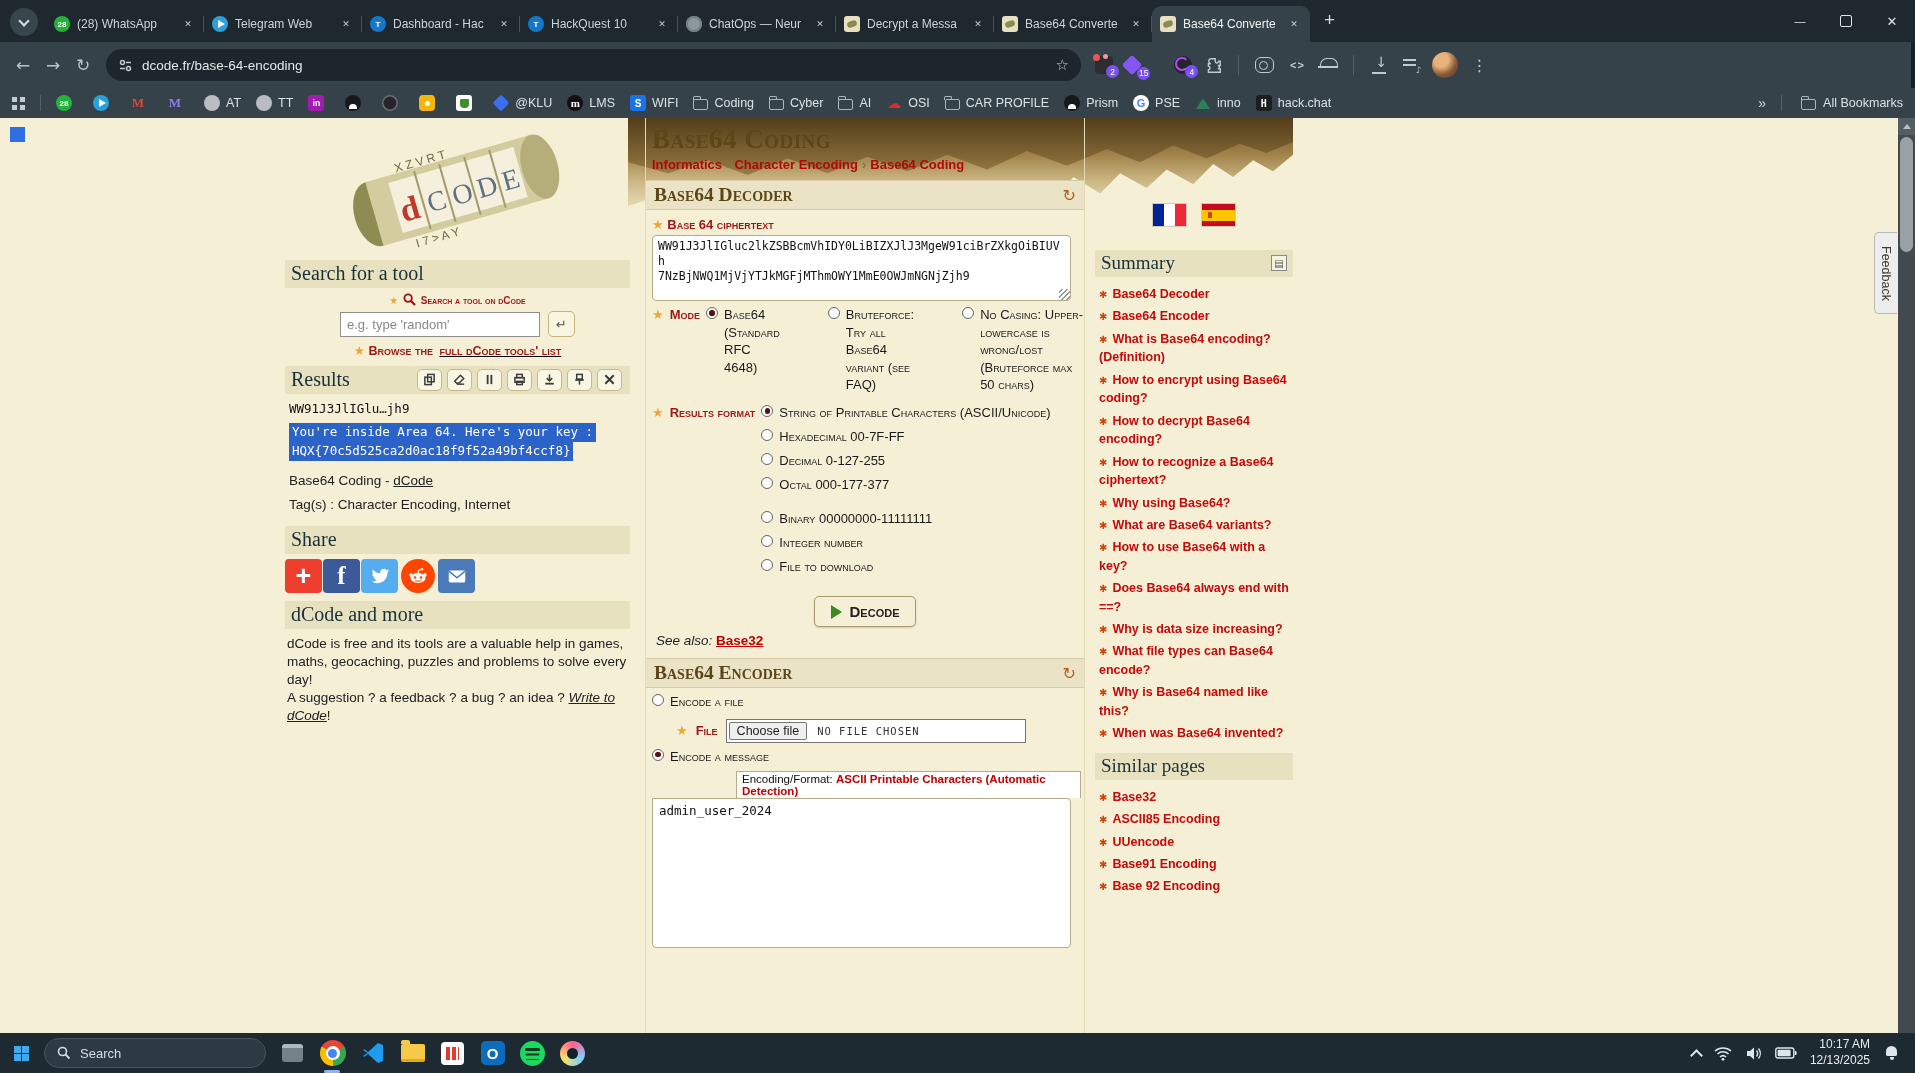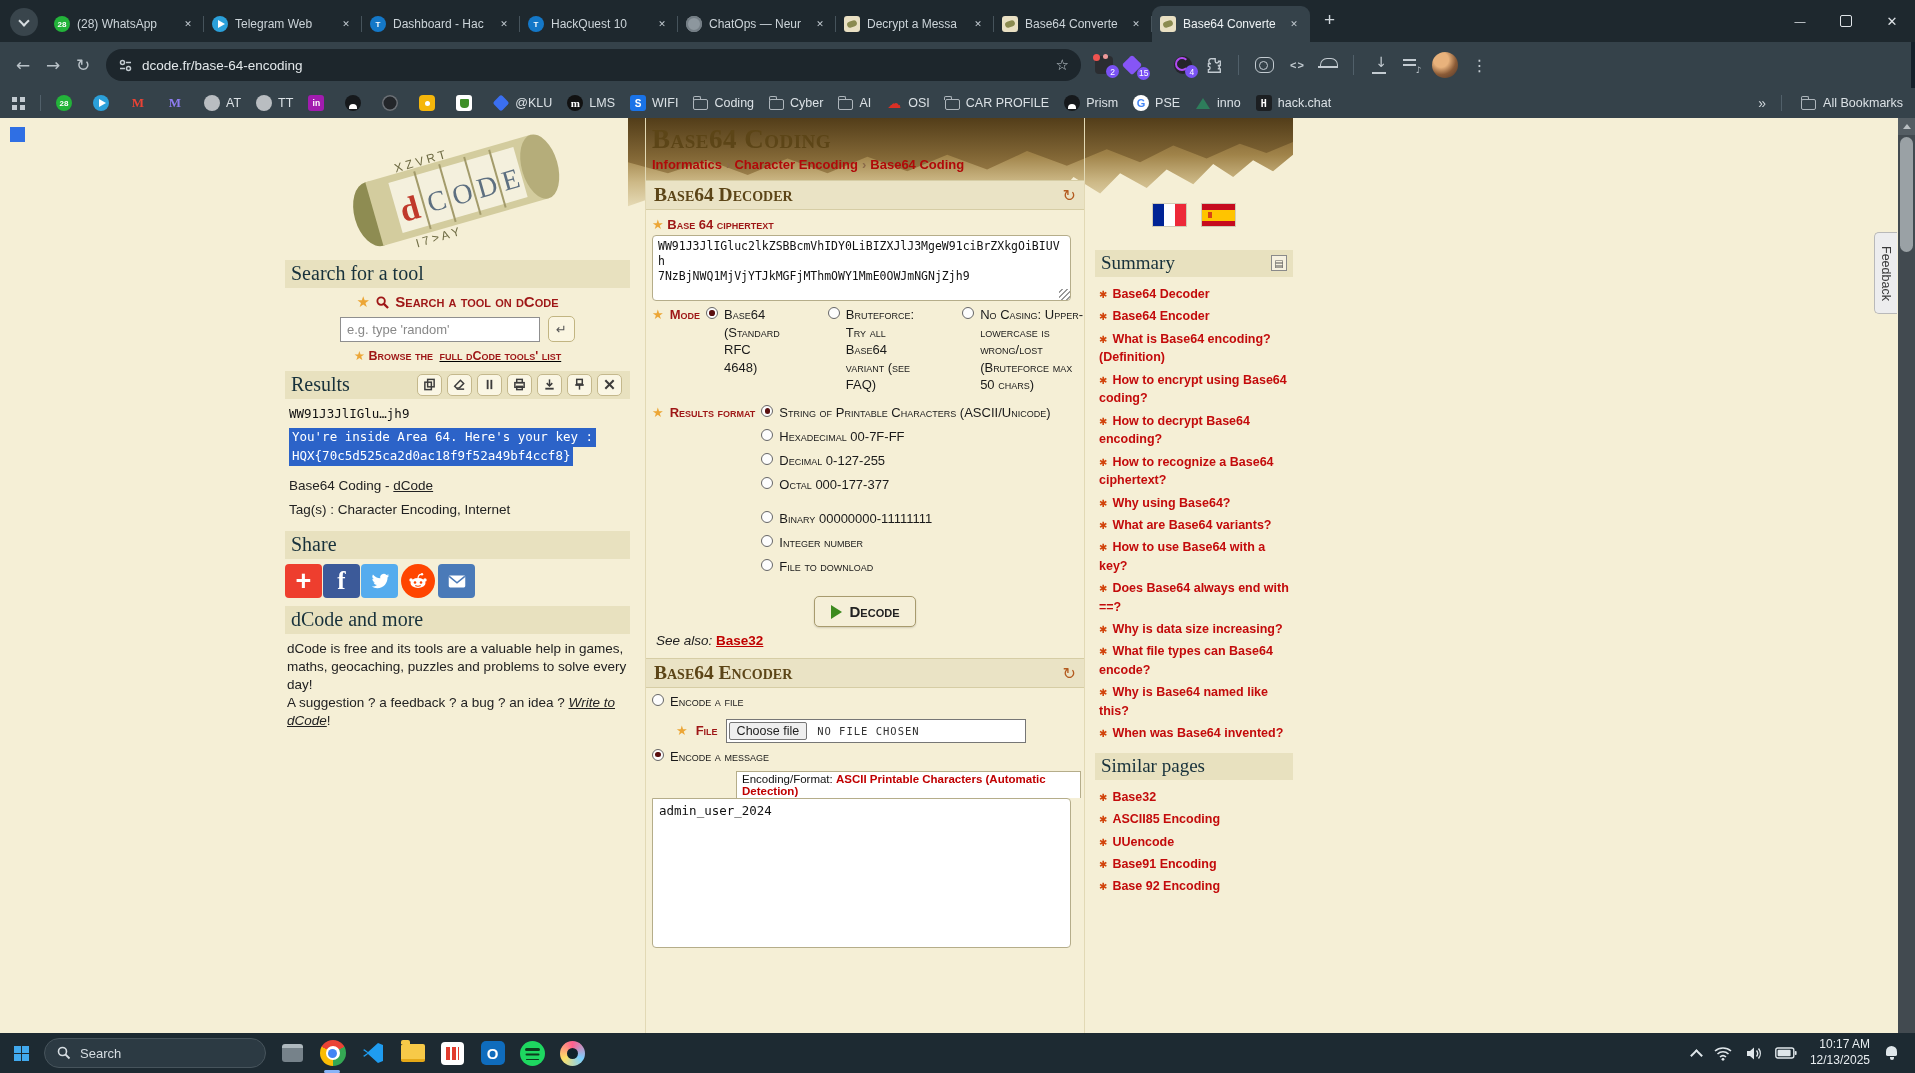--- a/index.html
+++ b/index.html
@@ -111,21 +111,21 @@
   .viewport{position:absolute;top:118px;left:0;right:0;bottom:40px;background:#f5efd6;overflow:hidden;}
   .blue-tile{position:absolute;left:10px;top:9px;width:15px;height:15px;background:#2f6fe4;}
   .serifband{background:#e8e1bf;font-family:"Liberation Serif",serif;font-size:20px;color:#17313b;padding:2px 6px 3px;}
   .crimson{color:#9e1616;font-weight:bold;font-variant:small-caps;}
   .goldstar{color:#eca636;font-style:normal;}
   .goldstar::before{content:"★";}
 
   
   .leftcol{position:absolute;left:285px;top:0;width:345px;}
   .logo{display:block;margin:6px auto 4px;}
-  .toolsearchrow{text-align:center;font-size:15px;margin-top:5px;}
+  .toolsearchrow{text-align:center;font-size:10px;margin-top:5px;}
   .inputrow{display:flex;justify-content:center;gap:8px;margin-top:5px;align-items:center;}
   .toolinput{width:200px;height:25px;border:1px solid #8f8f8f;font-size:13px;padding:2px 6px;background:#fff;color:#333;font-family:"Liberation Sans",sans-serif;}
   .toolinput::placeholder{color:#888;}
   .enterbtn{width:27px;height:26px;background:#faf5e1;border:1px solid #c2b582;border-radius:5px;display:flex;align-items:center;justify-content:center;color:#555;}
   .enterbtn::after{content:"↵";font-family:"DejaVu Sans",sans-serif;font-size:13px;}
   .browserow{text-align:center;font-size:12.5px;margin:6px 0 8px;}
   .browserow u{margin-left:3px;text-align:right;}
   .resultsband{display:flex;align-items:center;}
   .rbtns{margin-left:auto;display:flex;gap:5px;padding-right:2px;}
   .rbtn{width:25px;height:22px;background:#faf6e4;border:1px solid #c4b88c;border-radius:5px;display:flex;align-items:center;justify-content:center;}

